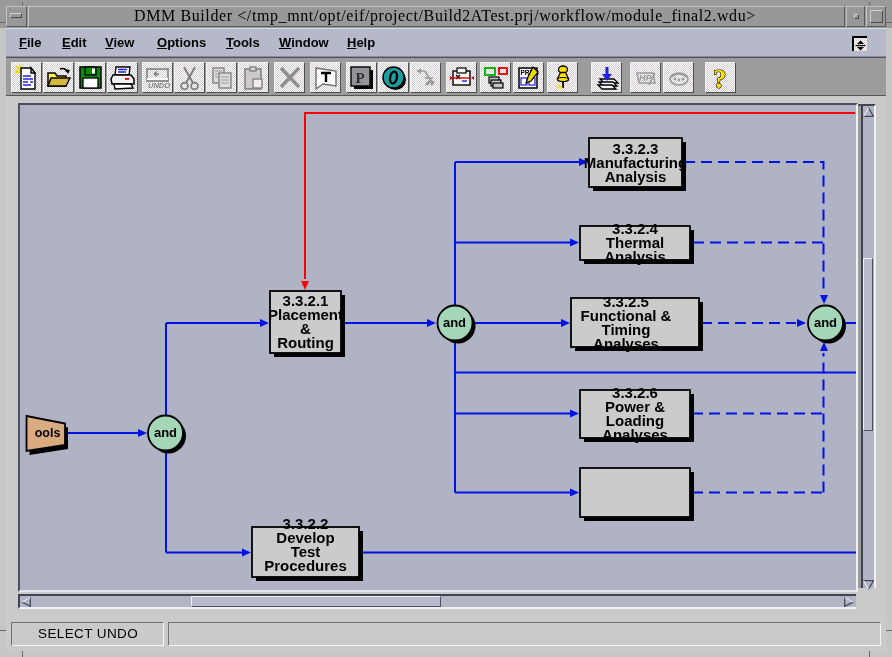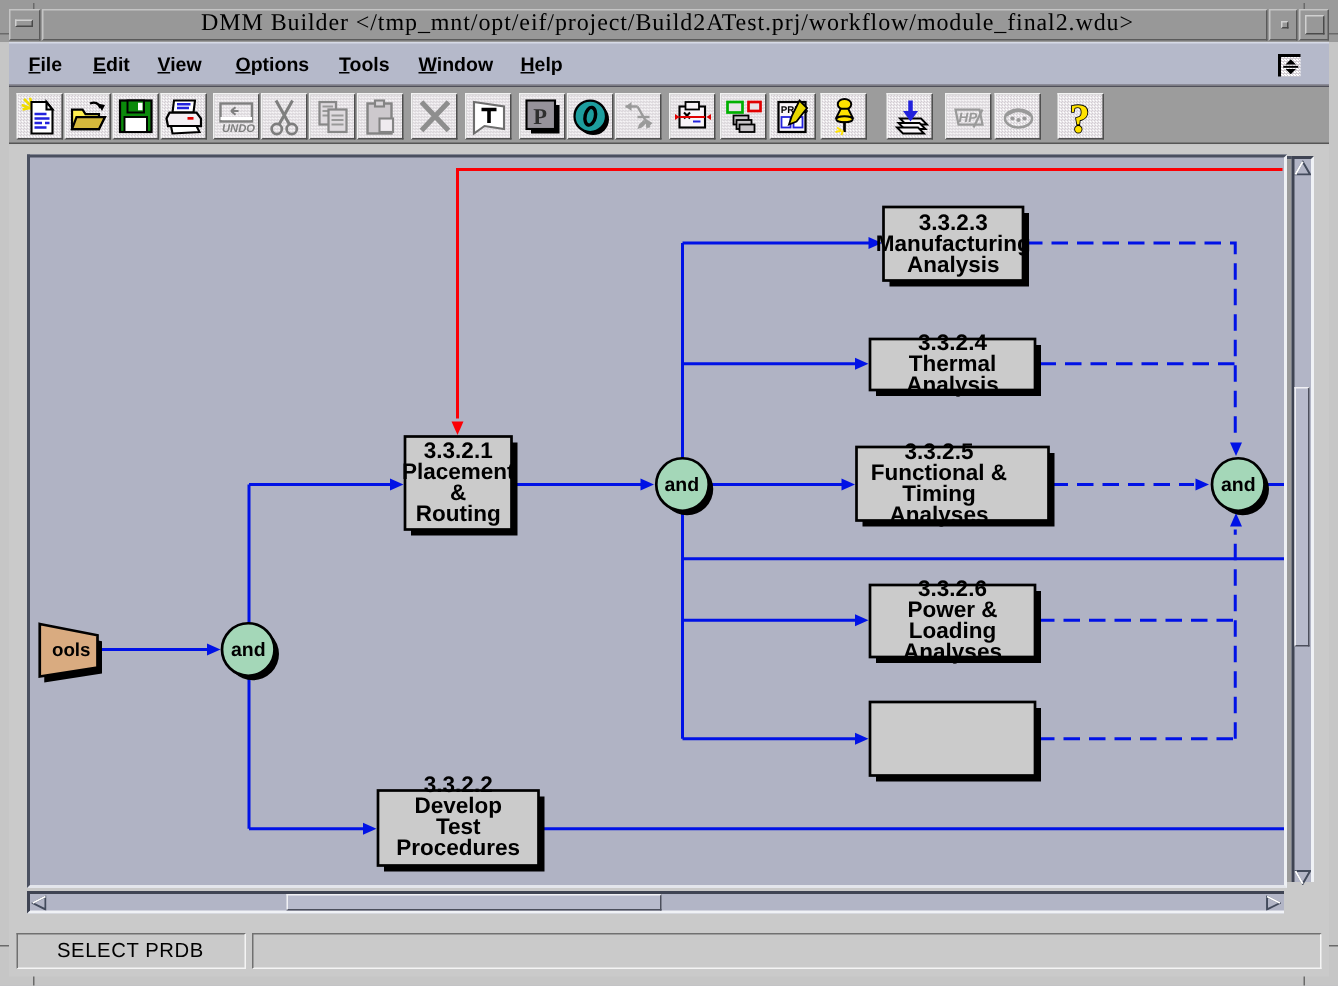--- a/index.html
+++ b/index.html
@@ -356,14 +356,14 @@
     <div class="sbox" style="left:162px;width:713px"></div>
   </div>
   <div style="position:absolute;left:22px;top:2px;width:1px;height:4px;background:#6a6a6a"></div>
   <div style="position:absolute;left:869px;top:2px;width:1px;height:4px;background:#6a6a6a"></div>
   <div style="position:absolute;left:22px;top:651px;width:1px;height:6px;background:#6a6a6a"></div>
   <div style="position:absolute;left:869px;top:651px;width:1px;height:6px;background:#6a6a6a"></div>
   <div style="position:absolute;left:0;top:22px;width:6px;height:1px;background:#6a6a6a"></div>
   <div style="position:absolute;left:886px;top:22px;width:6px;height:1px;background:#6a6a6a"></div>
   <div style="position:absolute;left:0;top:630px;width:6px;height:1px;background:#6a6a6a"></div>
   <div style="position:absolute;left:886px;top:630px;width:6px;height:1px;background:#6a6a6a"></div>
-  <div id="selectmode">SELECT PRDB</div>
+  <div id="selectmode">SELECT UNDO</div>
 </div>
 
 </body></html>

